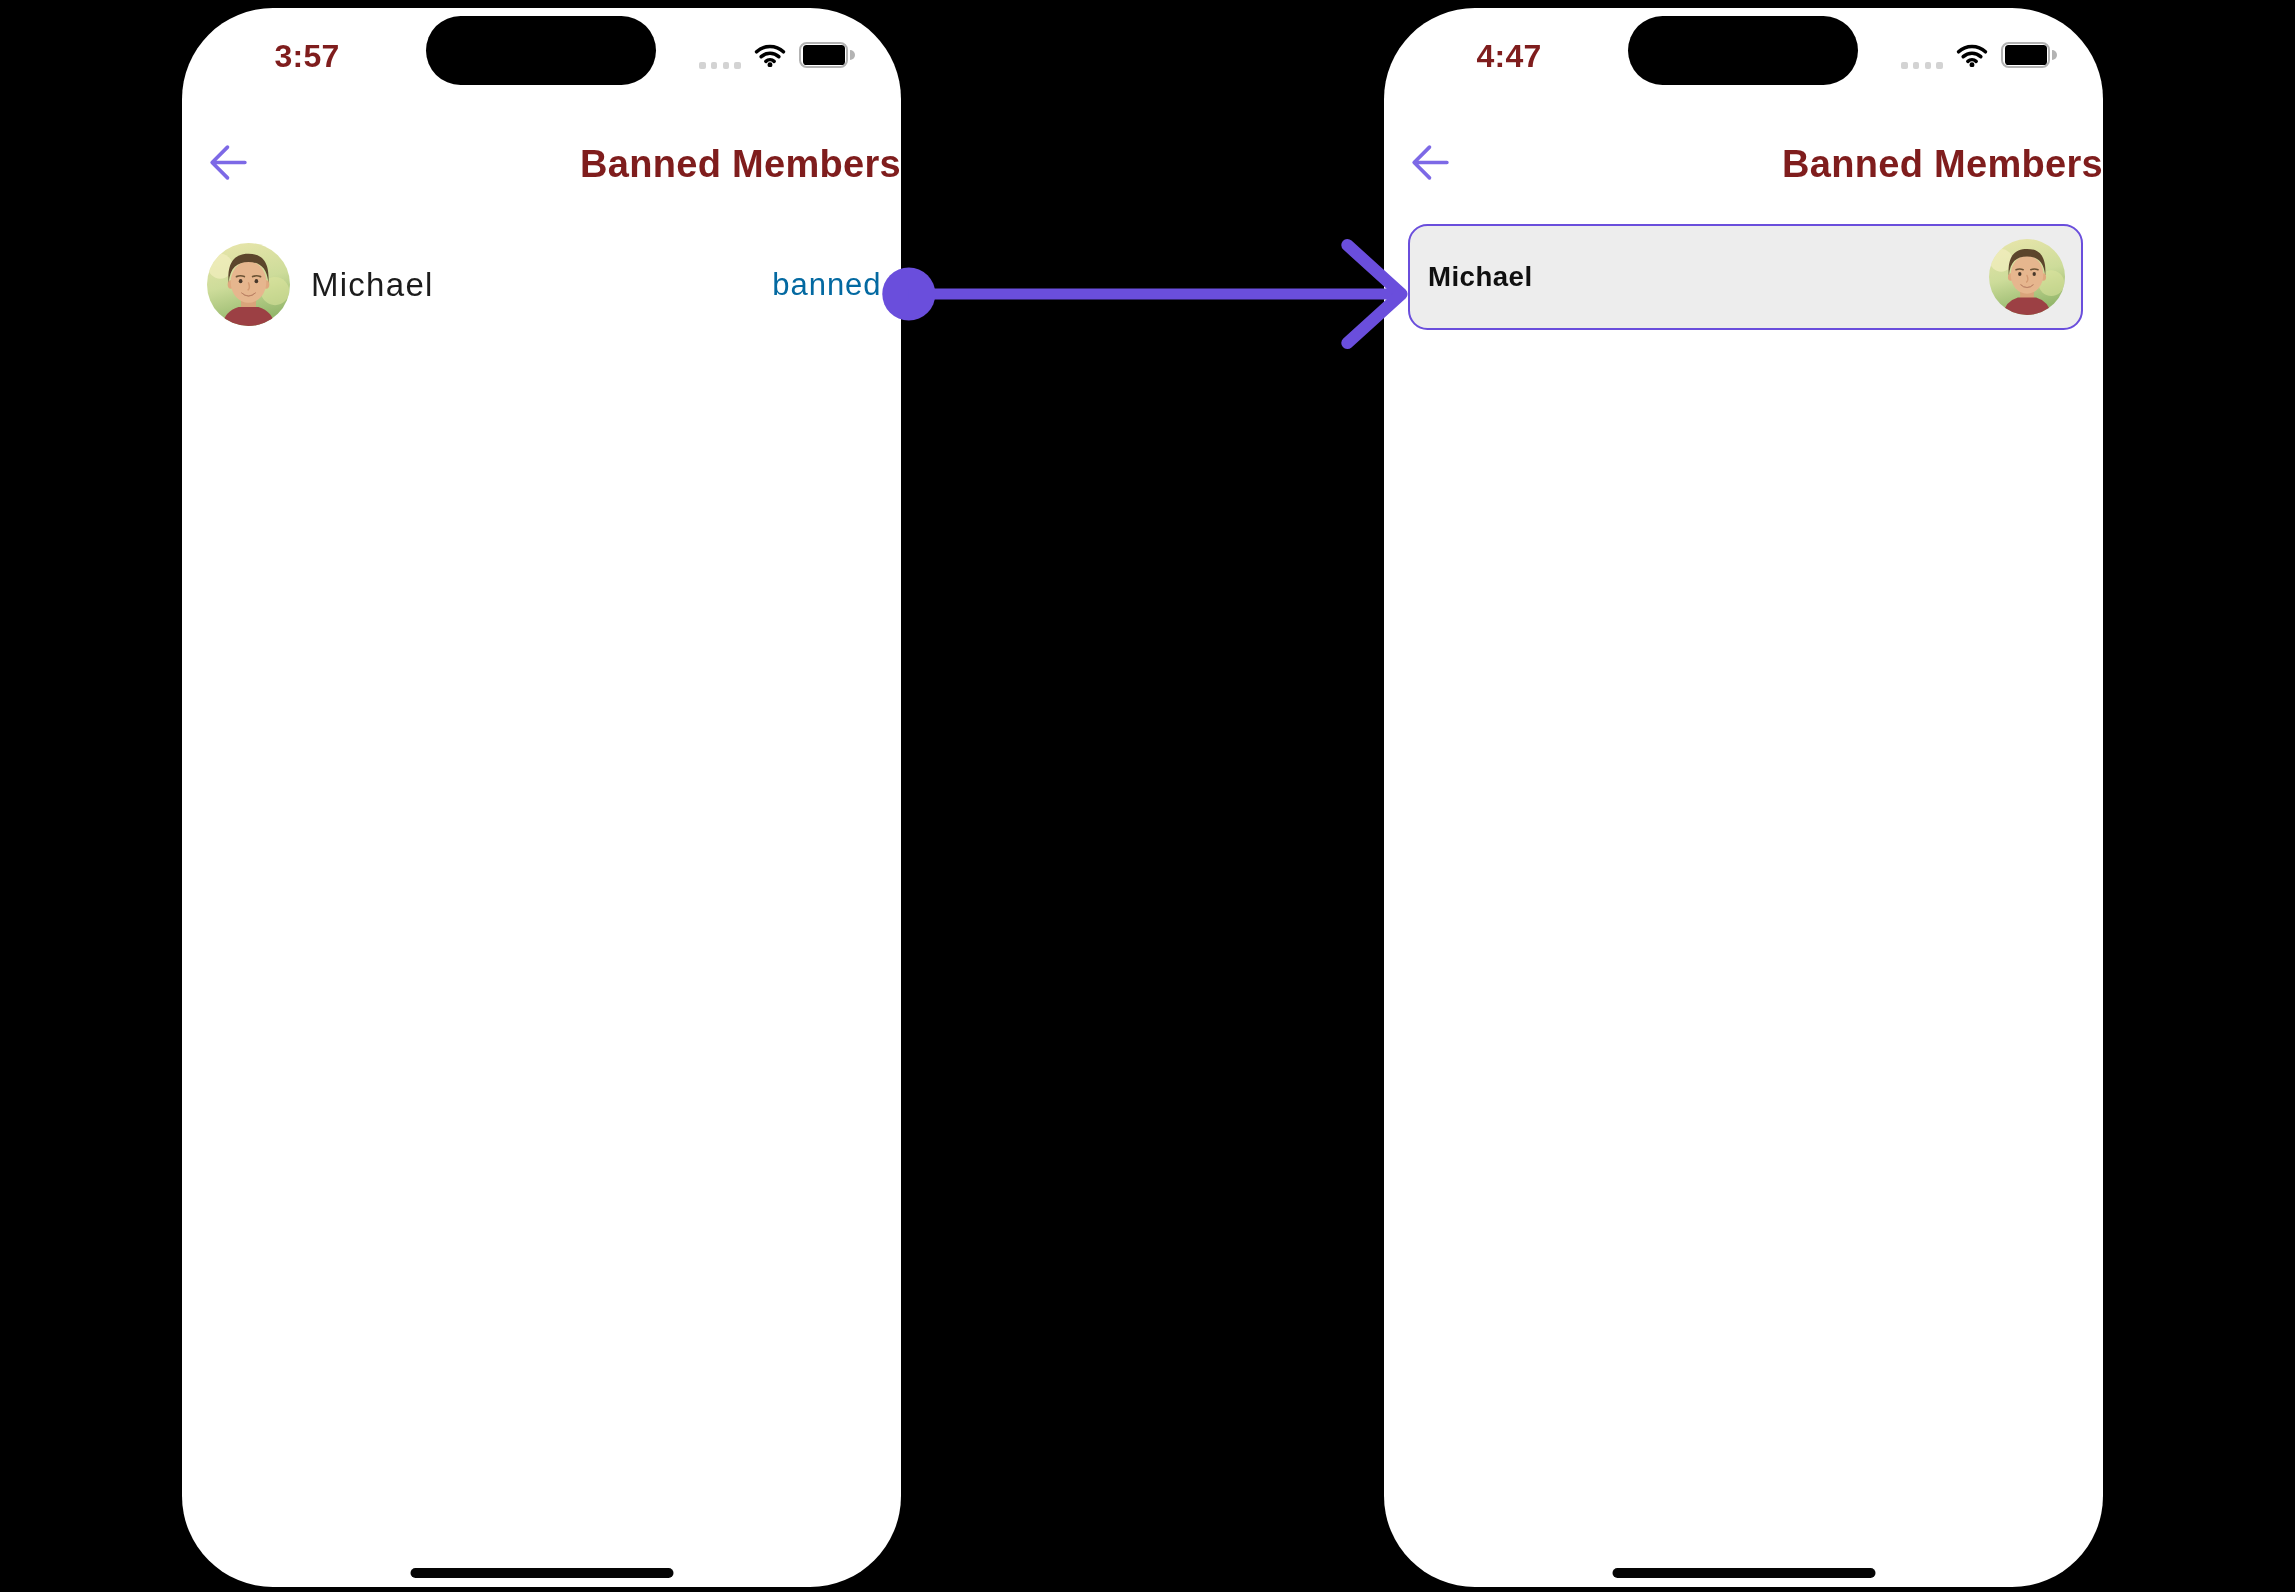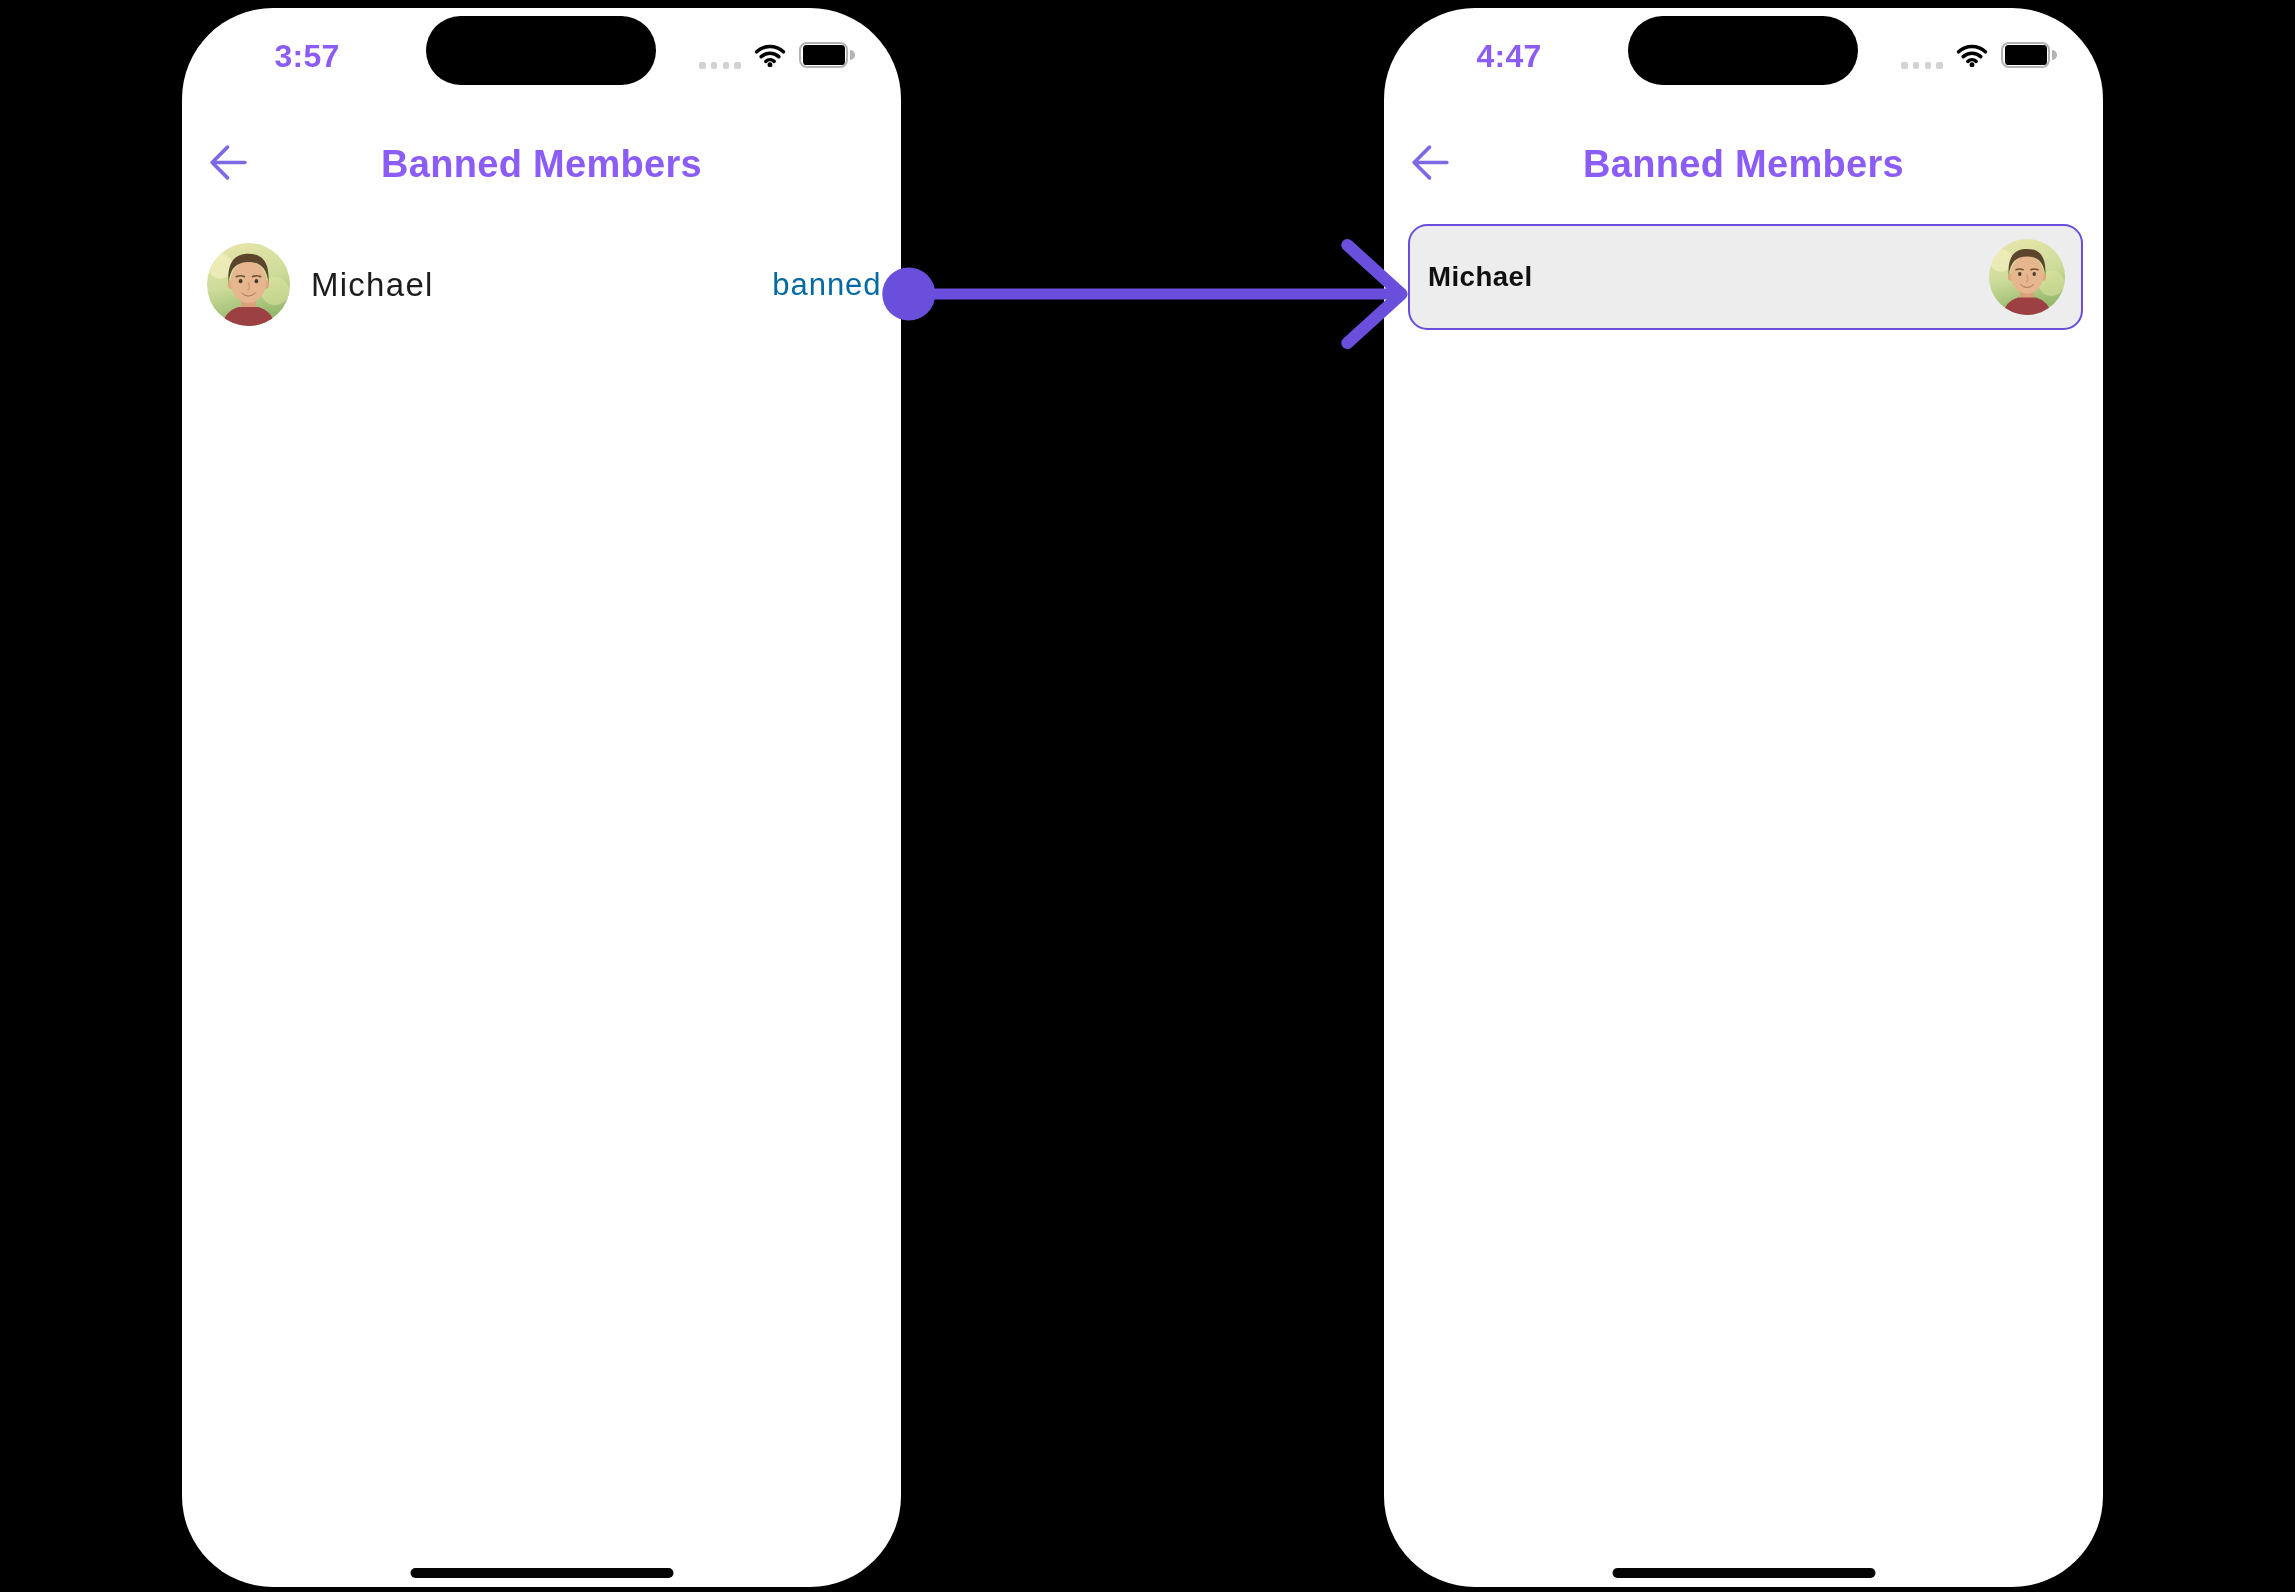--- a/index.html
+++ b/index.html
@@ -27,21 +27,21 @@
   
   .status-time {
     position: absolute;
     left: 61px;
     top: 30px;
     width: 128px;
     text-align: center;
     font-size: 32px;
     font-weight: 700;
     letter-spacing: 0.3px;
-    color: #8b5cf6;
+    color: #7f1d1d;
   }
   .island {
     position: absolute;
     left: 244px;
     top: 8.2px;
     width: 230px;
     height: 69px;
     background: #000;
     border-radius: 36px;
   }
@@ -90,25 +90,25 @@
     height: 41px;
     cursor: pointer;
   }
   .nav-title {
     position: absolute;
     top: 128px;
     left: 0;
     width: 100%;
     height: 56px;
     line-height: 56px;
-    text-align: center;
+    text-align: right;
     font-size: 38px;
     font-weight: 700;
     letter-spacing: 0.3px;
-    color: #8b5cf6;
+    color: #7f1d1d;
   }
 
   
   .avatar {
     border-radius: 50%;
     overflow: hidden;
     flex: none;
   }
   .avatar svg { display: block; width: 100%; height: 100%; }
 

